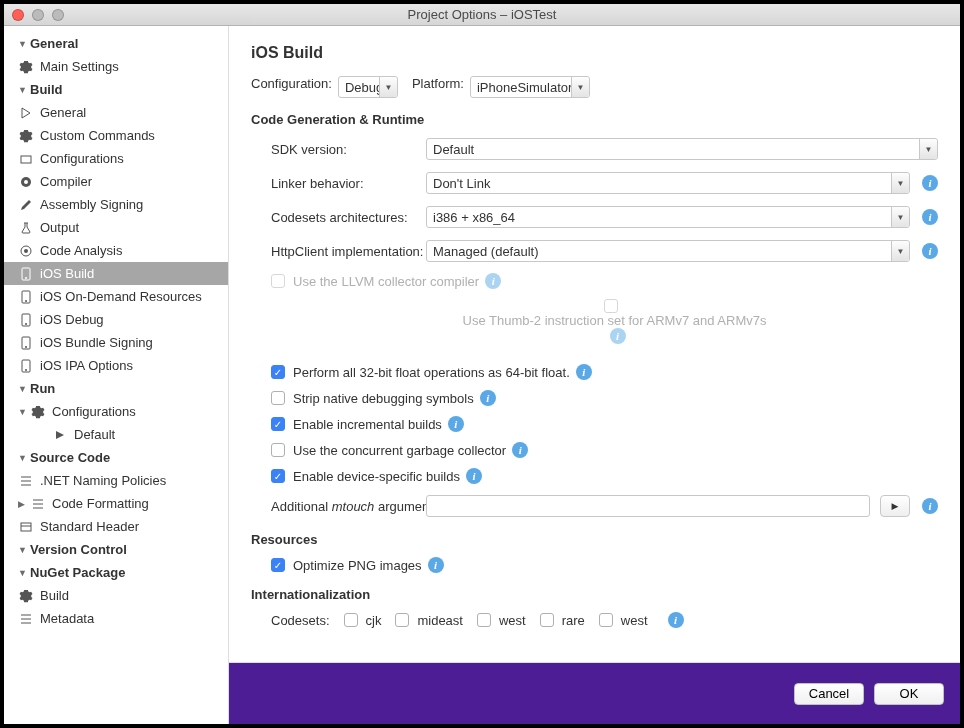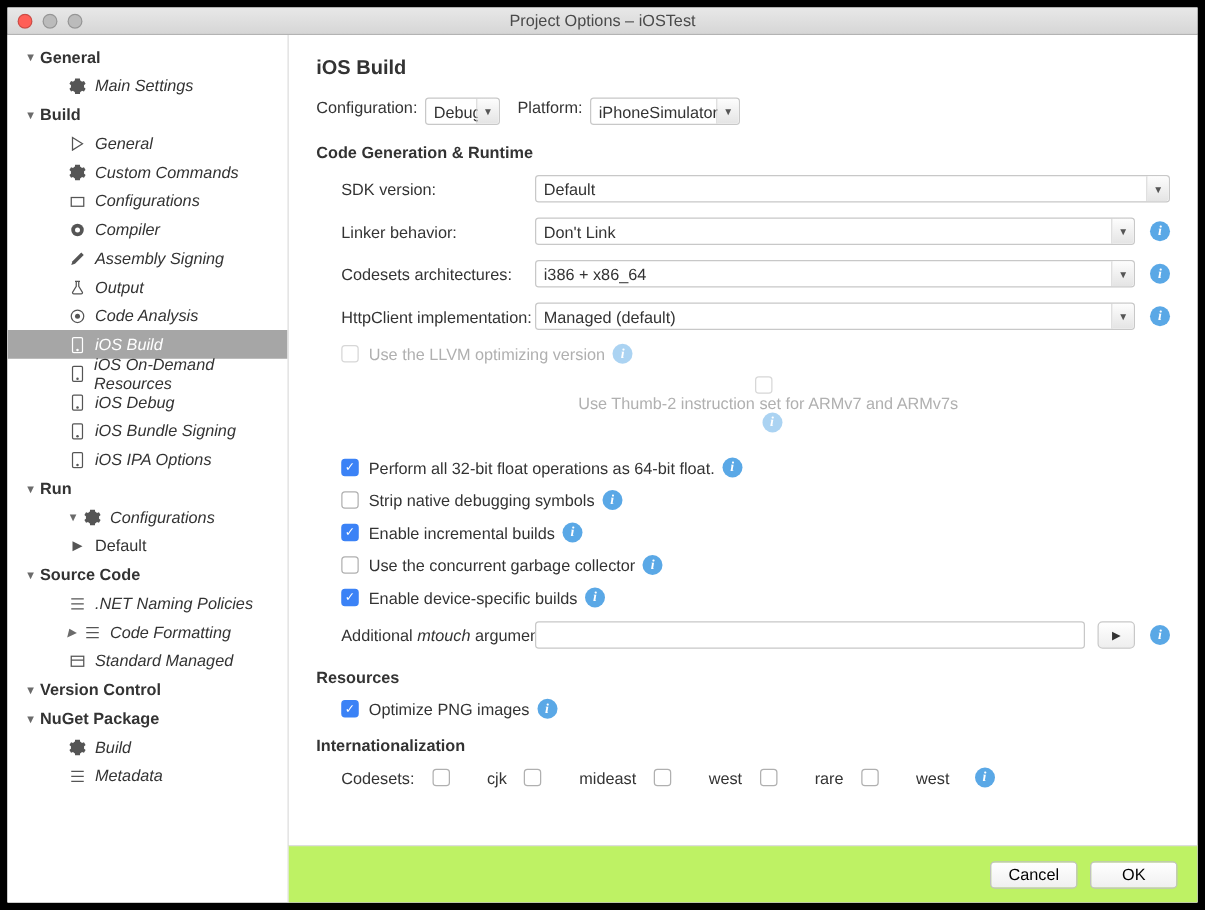--- a/index.html
+++ b/index.html
@@ -1,27 +1,27 @@
 <!DOCTYPE html>
 <html><head>
 <meta charset="utf-8">
 <style>
 * { box-sizing: border-box; margin: 0; padding: 0; }
 body { font-family: -apple-system, "Helvetica Neue", Arial, sans-serif; font-size: 13px; color: #333; background: #ececec; }
-.window { width: 964px; height: 728px; background: #ececec; display: flex; flex-direction: column; border: 6px solid #000000; }
+.window { width: 964px; height: 728px; background: #ececec; display: flex; flex-direction: column; border: 4px solid #000000; }
 .titlebar { height: 22px; background: linear-gradient(#e8e8e8,#d6d6d6); border-bottom: 1px solid #b3b3b3; display: flex; align-items: center; position: relative; }
 .traffic { display: flex; gap: 8px; margin-left: 8px; }
 .traffic span { width: 12px; height: 12px; border-radius: 50%; border: 0.5px solid rgba(0,0,0,0.2); }
 .t-close { background: #ff5f57; } .t-min { background: #bbb; } .t-max { background: #bbb; }
 .title { position: absolute; left: 0; right: 0; text-align: center; font-size: 13px; color: #4a4a4a; }
 .body { flex: 1; display: flex; background: #fff; overflow: hidden; }
 .sidebar { width: 225px; background: #fff; border-right: 1px solid #ddd; overflow-y: auto; padding-top: 6px; }
 .side-item { display: flex; align-items: center; height: 23px; padding-left: 14px; cursor: default; }
 .side-item.l1 { font-weight: bold; }
-.side-item.l2 { padding-left: 48px; font-weight: normal; font-style: italic; }
+.side-item.l2 { padding-left: 14px; font-weight: normal; }
 .side-item.l3 { padding-left: 48px; font-weight: normal; }
 .side-item.selected { background: #a6a6a6; color: #fff; }
 .disclosure { width: 10px; display: inline-block; font-size: 9px; color: #6b6b6b; margin-right: 2px; }
 .side-icon { width: 16px; height: 16px; display: inline-flex; align-items: center; justify-content: center; margin-right: 6px; color: #555; }
 .side-item.selected .side-icon { color: #fff; }
 .main { flex: 1; display: flex; flex-direction: column; }
 .main-body { flex: 1; padding: 18px 22px 10px 22px; overflow-y: auto; }
 h2.page-title { font-size: 16px; font-weight: bold; margin-bottom: 14px; }
 .config-row { display: flex; align-items: flex-start; gap: 6px; margin-bottom: 14px; }
 .section-hdr { font-weight: bold; font-size: 13px; margin: 8px 0 10px 0; }
@@ -34,22 +34,22 @@
 .info-icon { width: 16px; height: 16px; border-radius: 50%; background: #5aa8e6; color: #fff; font-size: 11px; font-weight: bold; display: inline-flex; align-items: center; justify-content: center; margin-left: 6px; font-style: italic; font-family: Georgia, serif; }
 .check-row { display: flex; align-items: center; margin-bottom: 10px; padding-left: 20px; }
 .check-row.indent1 { padding-left: 40px; flex-direction: column; }
 .chk { width: 14px; height: 14px; border: 1px solid #b0b0b0; border-radius: 3px; background: #fff; margin-right: 8px; display: inline-flex; align-items: center; justify-content: center; font-size: 10px; color: #fff; }
 .chk.checked { background: #3b82f6; border-color: #3b82f6; }
 .chk.disabled { opacity: 0.5; }
 .check-row.disabled { color: #b0b0b0; }
 .text-input { height: 22px; border: 1px solid #c8c8c8; border-radius: 3px; background: #fff; padding: 0 6px; }
 .arrow-btn { width: 30px; height: 22px; border: 1px solid #c8c8c8; border-radius: 4px; background: linear-gradient(#fff,#eee); display: inline-flex; align-items: center; justify-content: center; font-size: 9px; margin-left: 4px; }
 .codeset-row { display: flex; align-items: center; gap: 14px; padding-left: 20px; margin-top: 6px; }
-.codeset { display: flex; gap: 22px; }
-.footer { height: 46px; border-top: 1px solid #ddd; display: flex; align-items: center; justify-content: flex-end; padding-right: 16px; gap: 10px; background: #bef264; }
+.codeset { display: flex; gap: 0; }
+.footer { height: 62px; border-top: 1px solid #ddd; display: flex; align-items: center; justify-content: flex-end; padding-right: 16px; gap: 10px; background: #4c1d95; }
 .footer button { width: 70px; height: 22px; border: 1px solid #c1c1c1; border-radius: 4px; background: linear-gradient(#fff,#f0f0f0); font-size: 13px; }
 svg { display: block; }
 </style>
 </head>
 <body>
 
 <div class="window">
   <div class="titlebar">
     <div class="traffic">
       <span class="t-close"></span>
@@ -227,21 +227,21 @@
           </span>
         <span>Code Formatting</span>
       </div>
       <div class="side-item l2">
         <span class="side-icon">
             <svg width="12" height="12" viewBox="0 0 12 12">
               <rect x="1" y="2" width="10" height="8" fill="none" stroke="currentColor"></rect>
               <path stroke="currentColor" d="M1 5h10"></path>
             </svg>
           </span>
-        <span>Standard Managed</span>
+        <span>Standard Header</span>
       </div>
 
       <div class="side-item l1">
         <span class="disclosure">▼</span>
         <span>Version Control</span>
       </div>
 
       <div class="side-item l1">
         <span class="disclosure">▼</span>
         <span>NuGet Package</span>
@@ -321,21 +321,21 @@
             <div class="select">
               <span>Managed (default)</span>
               <span class="btn">▼</span>
             </div>
             <span class="info-icon">i</span>
           </div>
         </div>
 
         <div class="check-row disabled">
           <span class="chk disabled"></span>
-          <span>Use the LLVM optimizing version</span>
+          <span>Use the LLVM collector compiler</span>
           <span class="info-icon" style="opacity:.5">i</span>
         </div>
         <div class="check-row indent1 disabled">
           <span class="chk disabled"></span>
           <span>Use Thumb-2 instruction set for ARMv7 and ARMv7s</span>
           <span class="info-icon" style="opacity:.5">i</span>
         </div>
 
         <div style="height:10px"></div>
 

